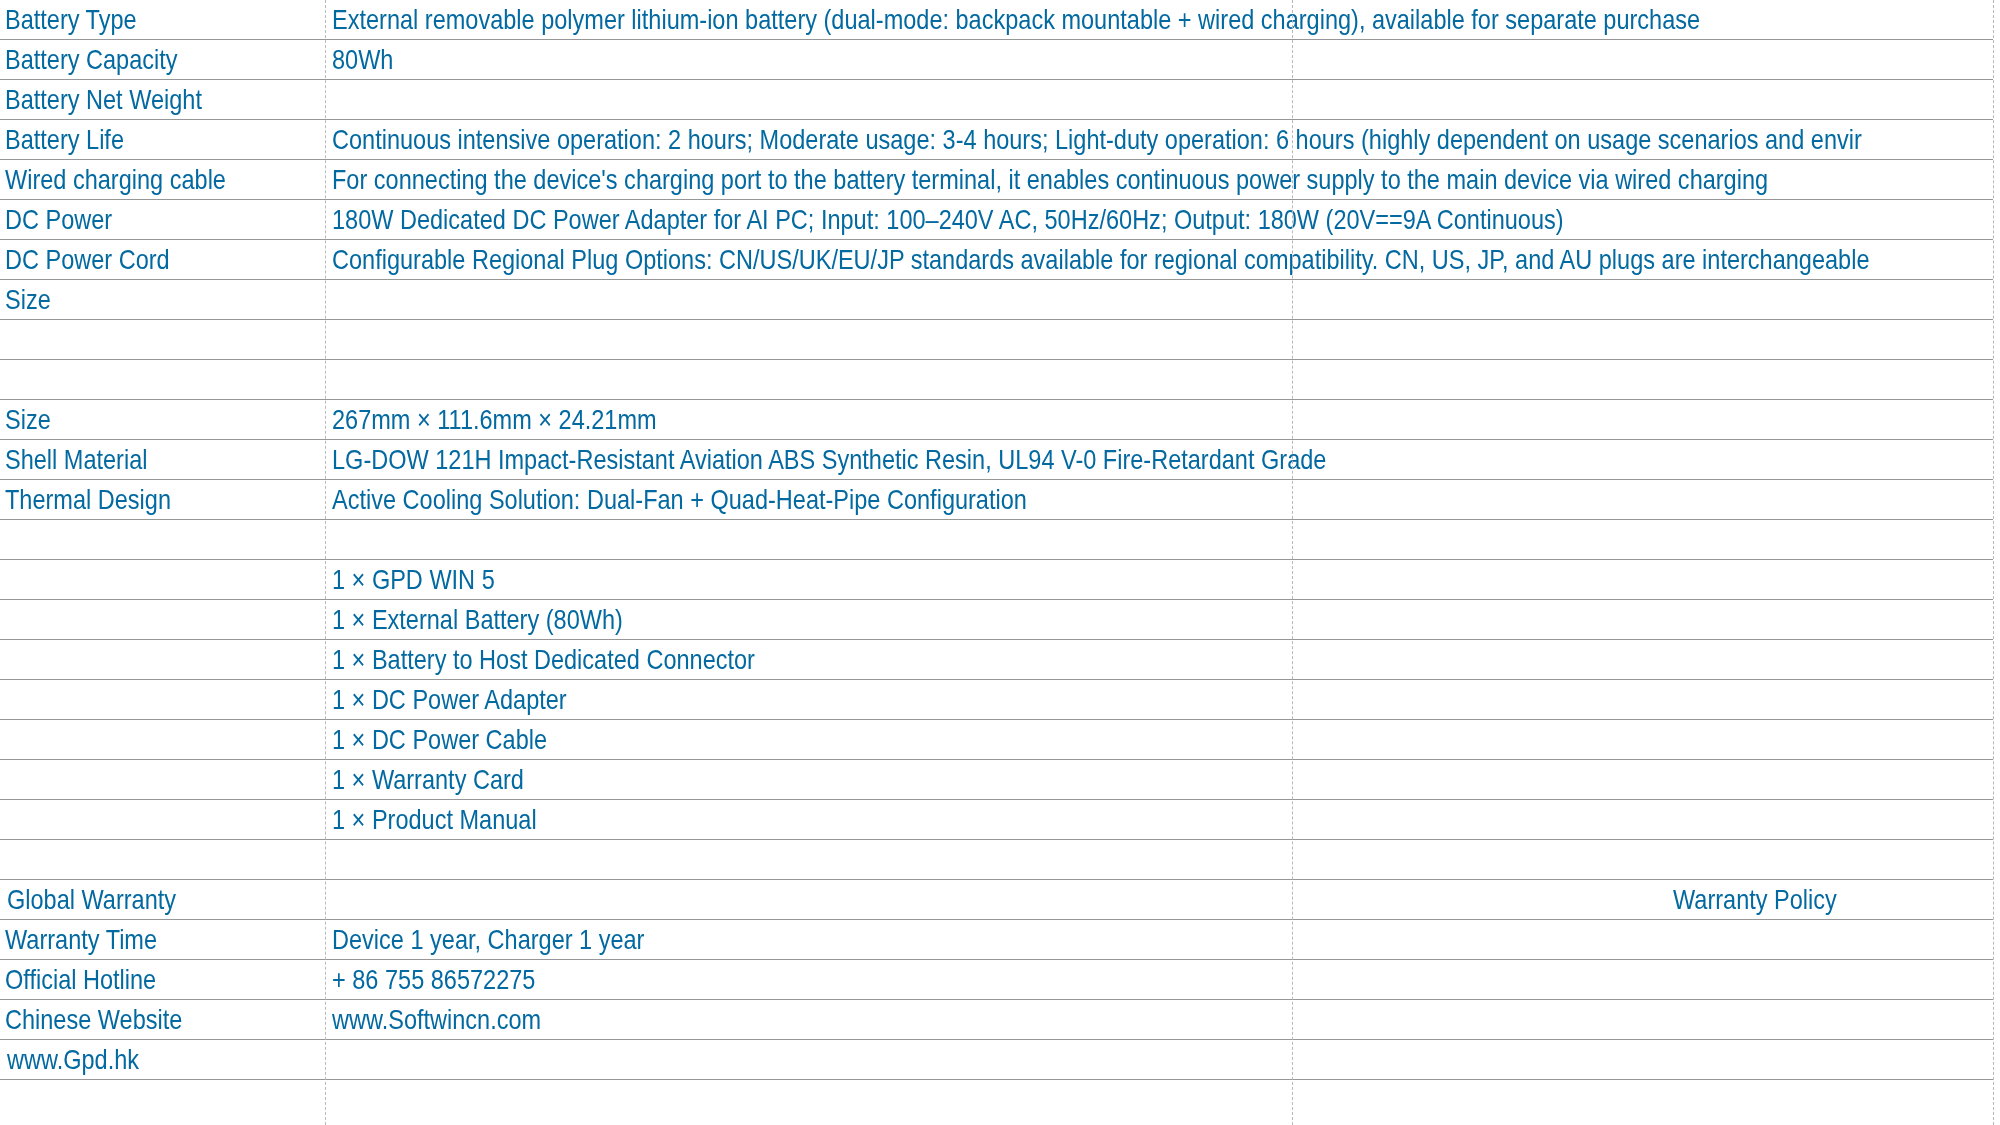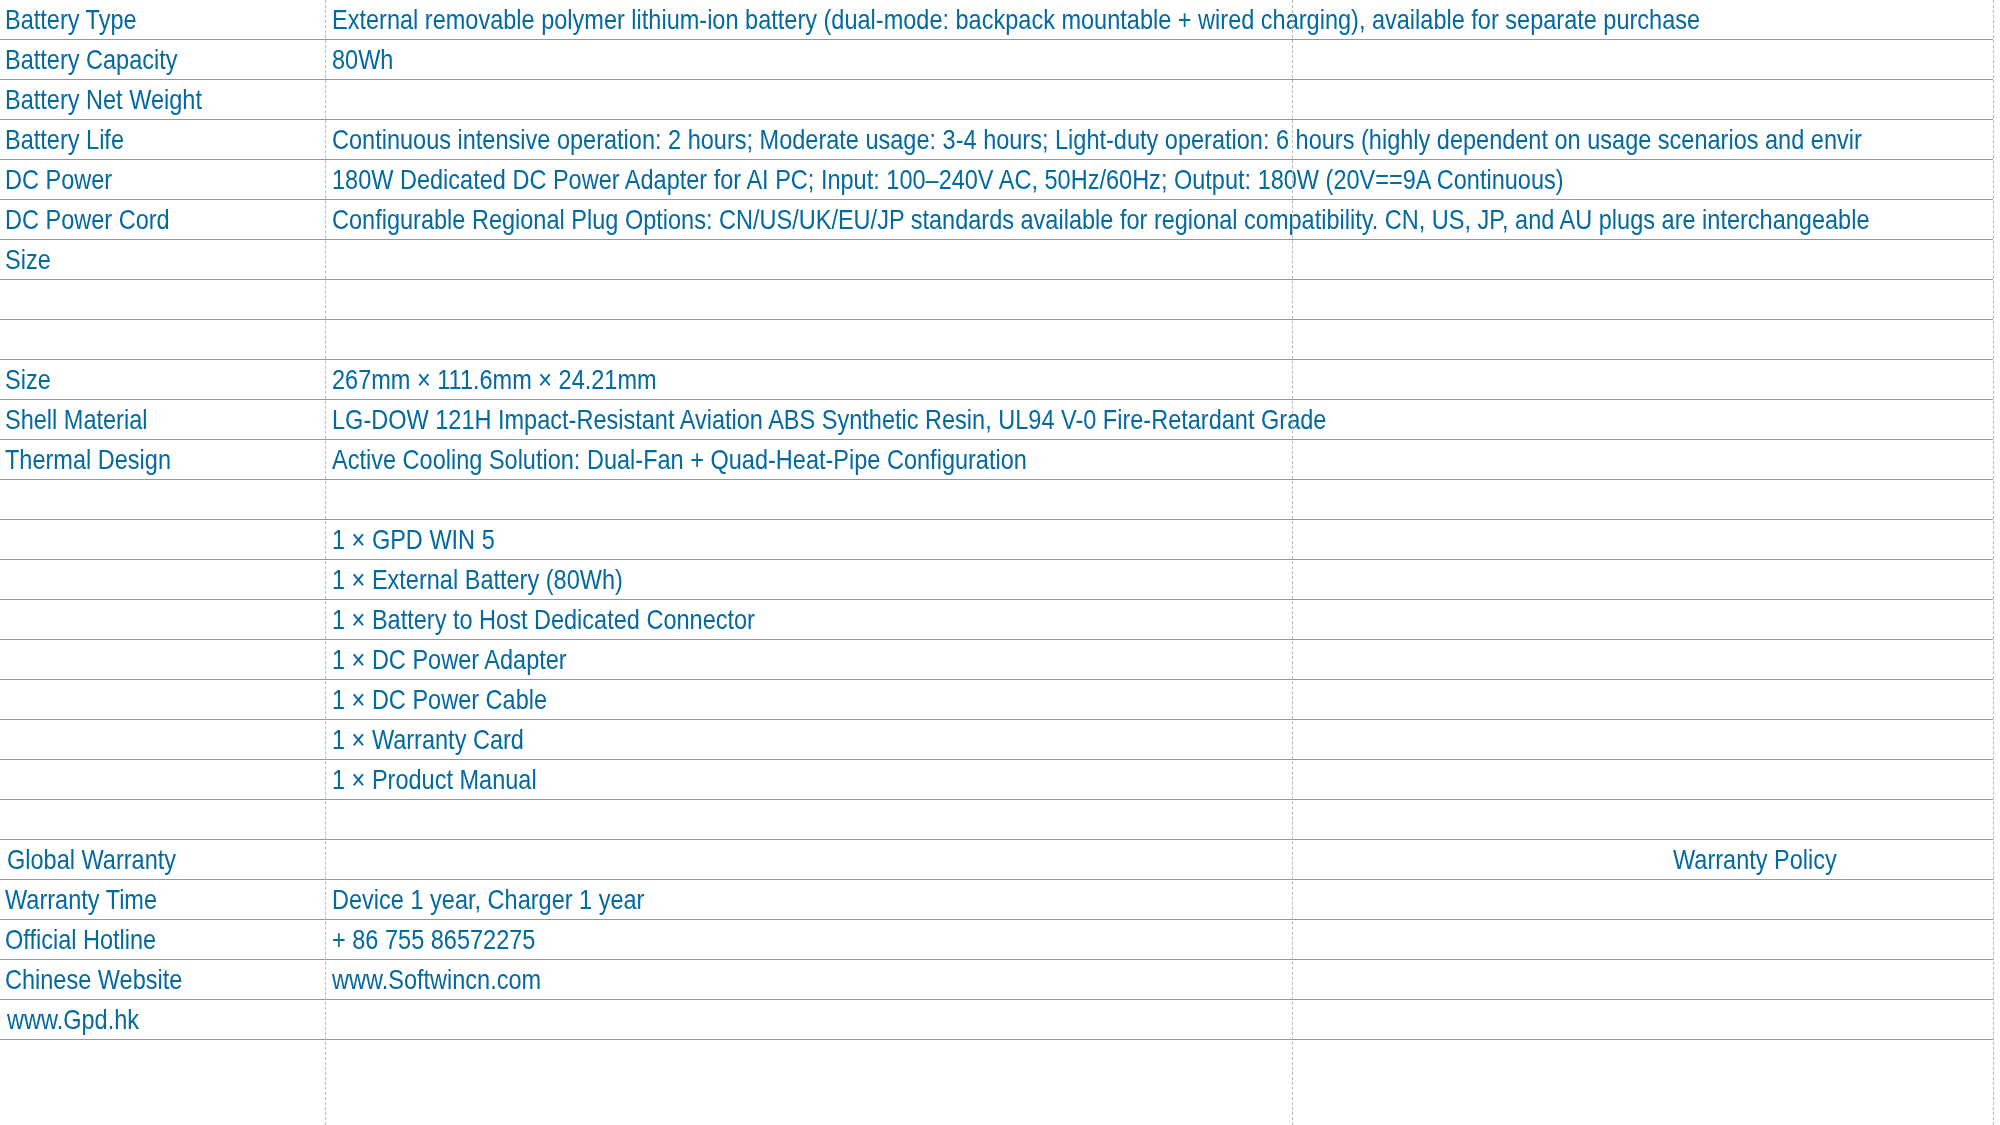--- a/index.html
+++ b/index.html
@@ -94,20 +94,28 @@
       <div class="row">
     <div class="cell label">
       <span class="t">Battery Life</span>
     </div>
     <div class="cell value">
       <span class="t">Continuous intensive operation: 2 hours; Moderate usage: 3-4 hours; Light-duty operation: 6 hours (highly dependent on usage scenarios and envir</span>
     </div>
   </div>
       <div class="row">
     <div class="cell label">
+      <span class="t">Wired charging cable</span>
+    </div>
+    <div class="cell value">
+      <span class="t">For connecting the device's charging port to the battery terminal, it enables continuous power supply to the main device via wired charging</span>
+    </div>
+  </div>
+      <div class="row">
+    <div class="cell label">
       <span class="t">DC Power</span>
     </div>
     <div class="cell value">
       <span class="t">180W Dedicated DC Power Adapter for AI PC; Input: 100–240V AC, 50Hz/60Hz; Output: 180W (20V==9A Continuous)</span>
     </div>
   </div>
       <div class="row">
     <div class="cell label">
       <span class="t">DC Power Cord</span>
     </div>

